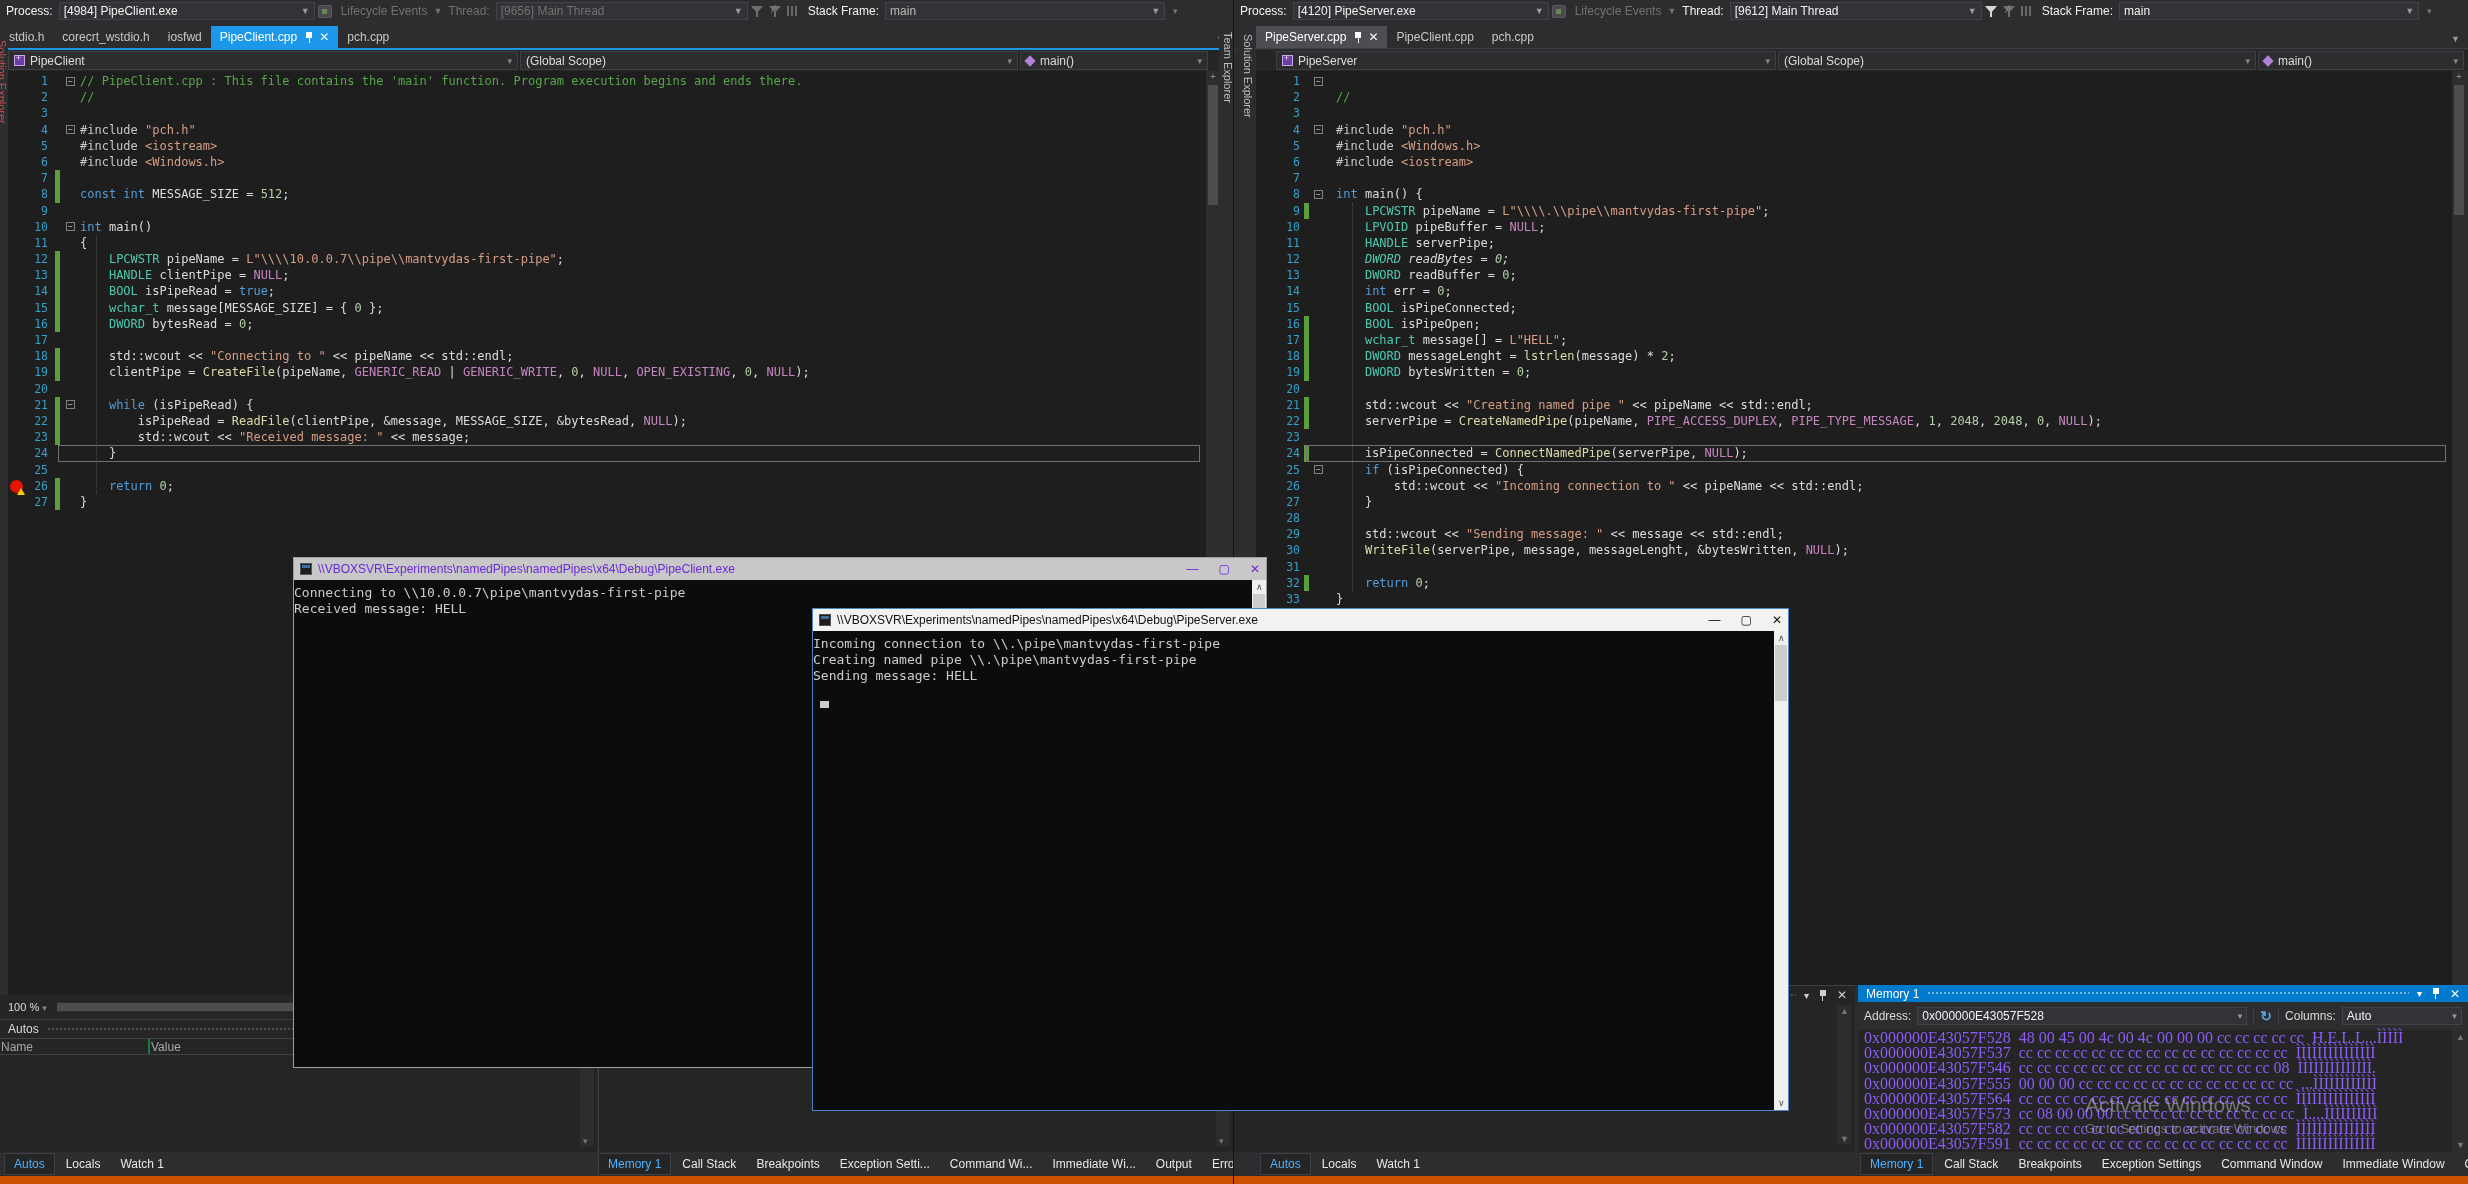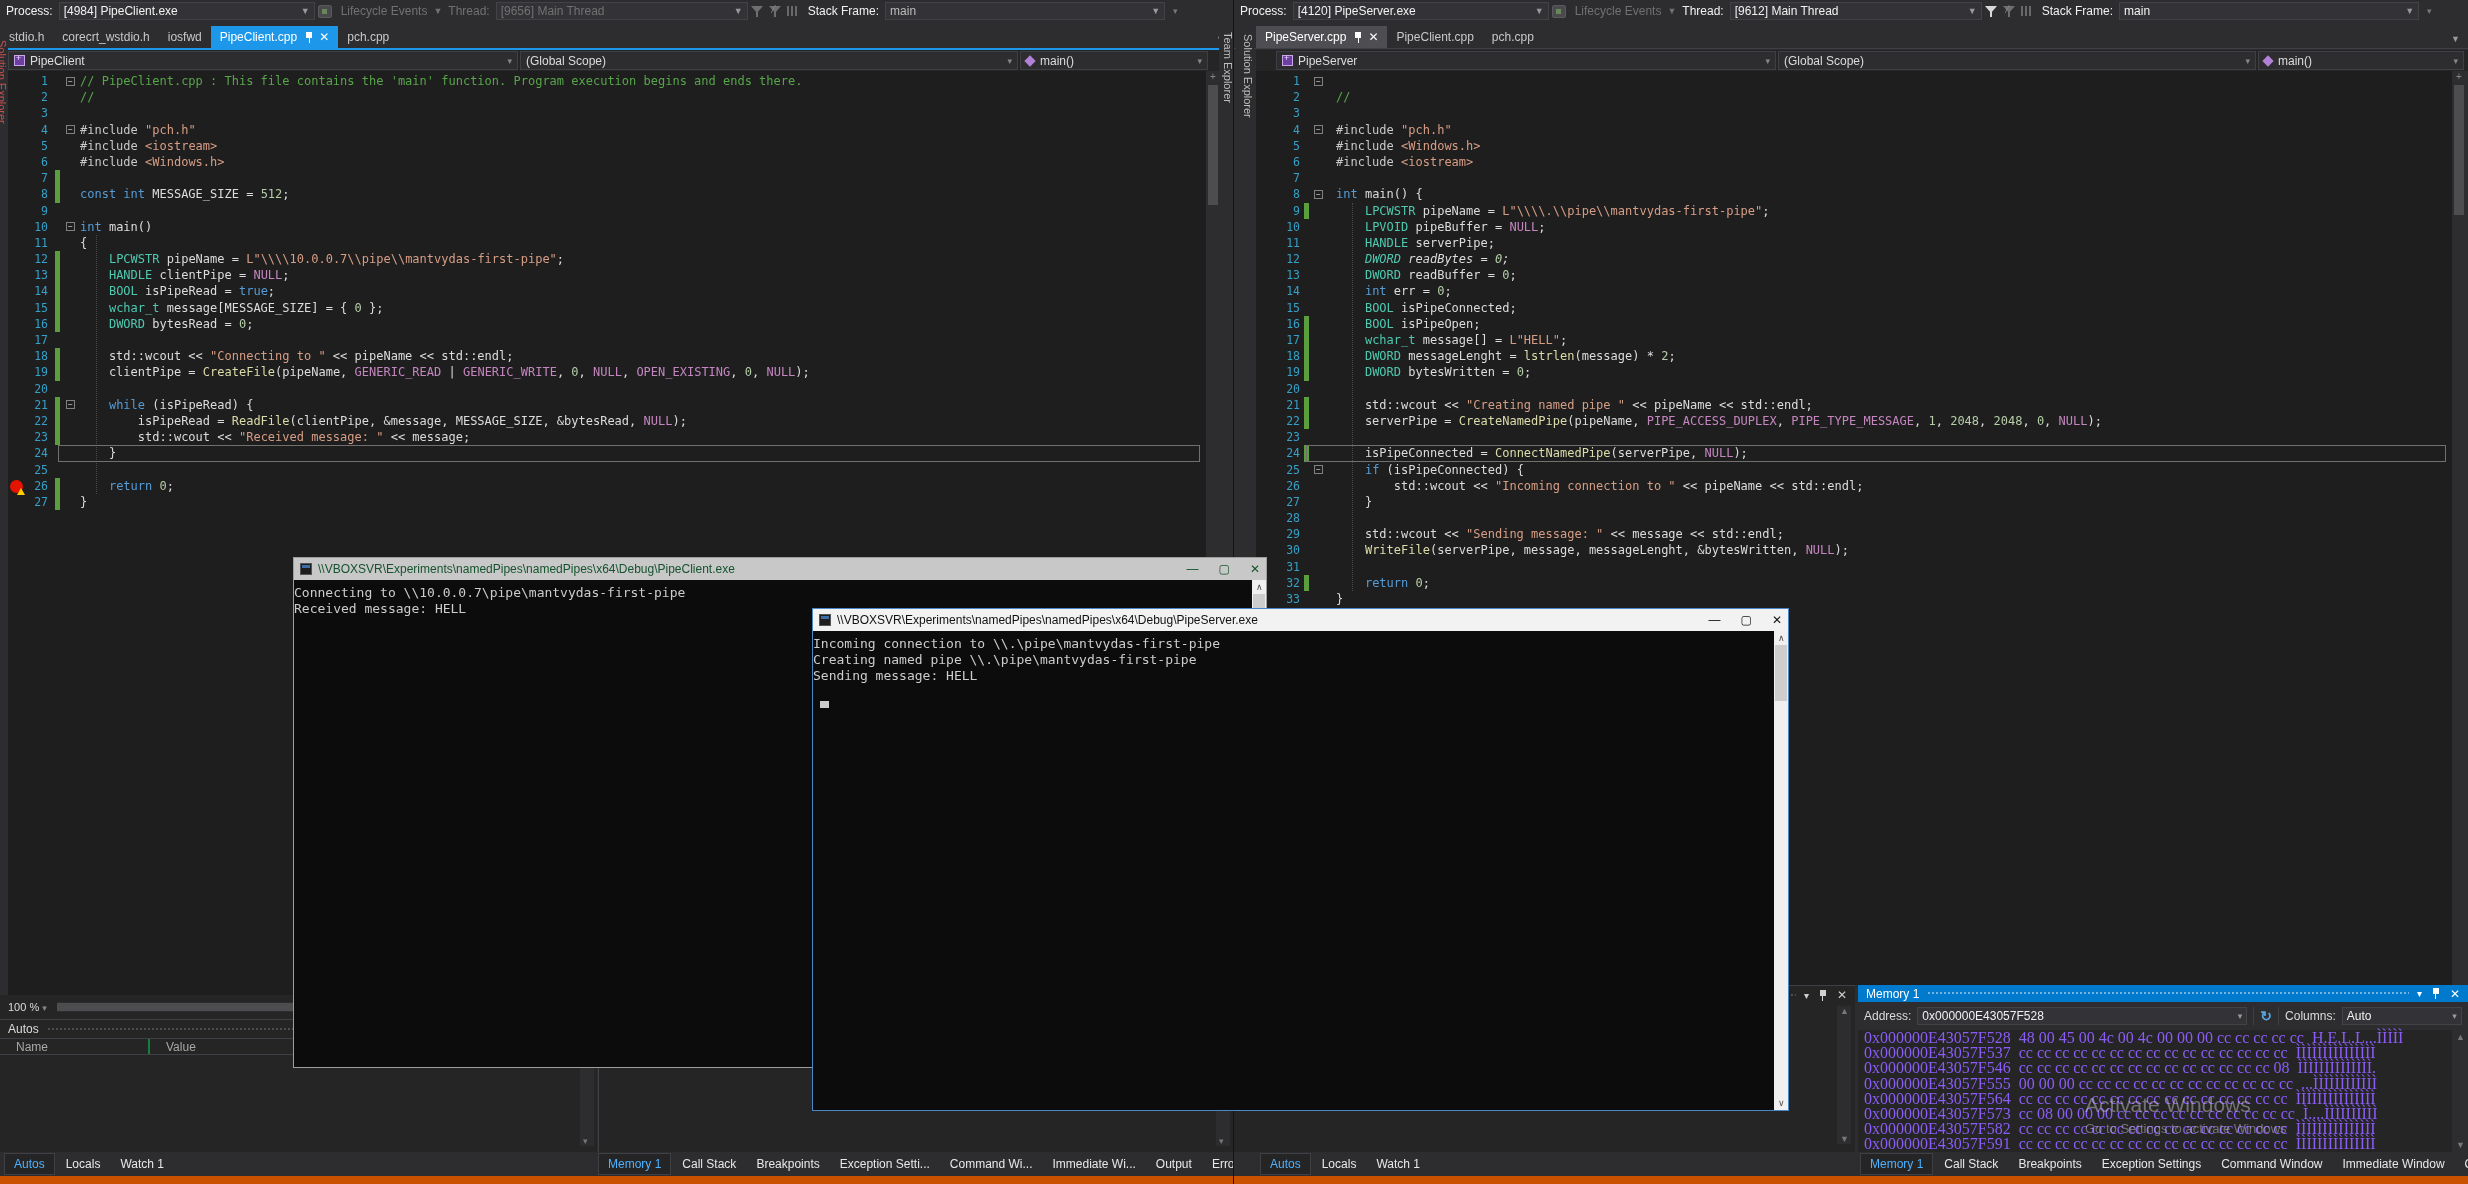--- a/index.html
+++ b/index.html
@@ -74,21 +74,21 @@
   .zoomrow { position:absolute; left:0; right:0; height:24px; background:#252526; display:flex; align-items:center; font-size:11px; color:#DCDCDC; }
   .htrack { flex:1; height:10px; margin:0 14px 0 10px; background:#2D2D30; position:relative; }
   .hthumb { position:absolute; top:1px; left:0; height:8px; width:390px; background:#4D4D50; }
 
   
   .panel { position:absolute; background:#252526; border-top:1px solid #3F3F46; font-size:12px; color:#D0D0D0; }
   .ptitle { height:18px; display:flex; align-items:center; padding:0 8px; color:#DCDCDC; }
   .pdots { flex:1; height:5px; margin:0 8px; background-image:radial-gradient(#4d4d53 1px, transparent 1px); background-size:4px 4px; }
   .picons { display:flex; gap:10px; color:#D0D0D0; font-size:10px; align-items:center; }
   .phead { height:17px; border-top:1px solid #3F3F46; border-bottom:1px solid #3F3F46; display:flex; color:#A8A8A8; }
-  .phead .col { padding:1px 16px; border-right:2px solid #15803d; }
+  .phead .col { padding:1px 1px; border-right:2px solid #15803d; }
   .btabs { position:absolute; top:1152px; height:24px; display:flex; align-items:center; font-size:12px; color:#E8E8E8; }
   .btab { padding:3px 9px; margin-right:2px; white-space:nowrap; }
   .btab.on { color:#4DB2FF; background:#252526; border:1px solid #3F3F46; }
   .statusbar { position:absolute; top:1176px; left:0; right:0; height:8px; background:#CA5100; }
 
   
   .memtitle { position:absolute; height:17px; background:#007ACC; color:#fff; display:flex; align-items:center; padding:0 8px; font-size:12px; }
   .memtitle .pdots { background-image:radial-gradient(rgba(255,255,255,.45) 1px, transparent 1px); }
   .membar { position:absolute; height:28px; background:#2D2D30; display:flex; align-items:center; font-size:12px; color:#DCDCDC; }
   .memrows { position:absolute; font-family:Liberation Serif, serif; font-size:16px; color:#8b5cf6; background:#252526; }
@@ -454,21 +454,21 @@
         <span class="btab">Breakpoints</span>
         <span class="btab">Exception Settings</span>
         <span class="btab">Command Window</span>
         <span class="btab">Immediate Window</span>
         <span class="btab">Output</span>
       </div>
     <div class="statusbar" style="background: rgb(202, 81, 0);"></div>
   </section>
 
   <div class="conwin" id="console-1" style="left:293px;top:557px;width:974px;height:511px;z-index:10;border:1px solid #9E9E9E">
-    <div class="contitle" style="background:#C8C8C8;color:#14532d">
+    <div class="contitle" style="background:#C8C8C8;color:#6d28d9">
       <span class="conicon"></span>
       <span style="font-size:12px">\\VBOXSVR\Experiments\namedPipes\namedPipes\x64\Debug\PipeClient.exe</span>
       <span class="conbtns">
         <span>—</span>
         <span>▢</span>
         <span>✕</span>
       </span>
     </div>
     <div class="conbody" style="top:22px" id="conbody-1">
         <div style="height: 5px;"></div>

